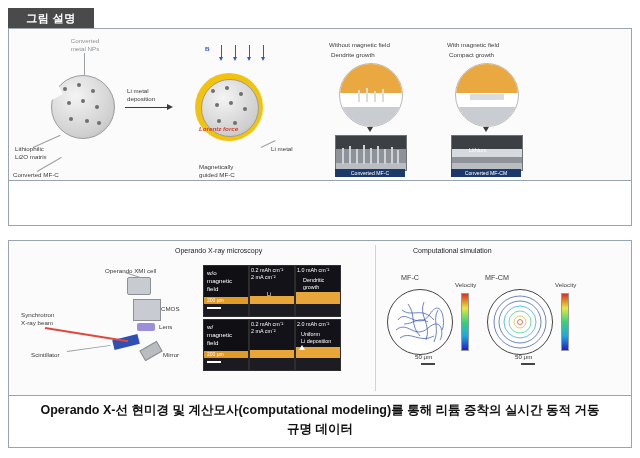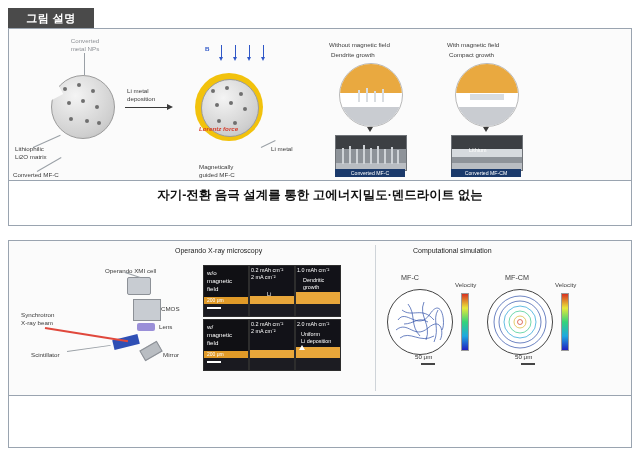--- a/index.html
+++ b/index.html
@@ -219,21 +219,20 @@
       <div class="blockimg" style="left:442px;top:106px;width:70px;height:34px;">
         <div class="sky"></div>
         <div class="floor"></div>
         <div style="position:absolute;left:0;right:0;top:38%;height:24%;background:#d6dade;"></div>
       </div>
       <div class="t w sm" style="left:460px;top:118px;">Lithium</div>
       <div class="lbl-bar" style="left:442px;top:140px;width:70px;height:8px;">Converted MF-CM</div>
     </div>
 
     <div class="caption">
-      <span>자기-전환 음극 설계를 통한 고에너지밀도·덴드라이트 없는</span>
     </div>
   </div>
 
   <div class="panel" id="panel-2">
 
     <div class="fig-area" id="fig2">
 
       <div class="sect-title" style="left:166px;top:6px;">Operando X-ray microscopy</div>
       <div class="sect-title" style="left:404px;top:6px;">Computational simulation</div>
       <div style="position:absolute;left:366px;top:4px;width:1px;height:146px;background:#cfd4d9;"></div>
@@ -333,34 +332,38 @@
             <path d="M50 20 C44 30, 52 38, 46 52"></path>
             <path d="M16 34 C26 34, 30 26, 40 32"></path>
           </g>
         </svg>
       </div>
       <div class="colorbar" style="left:452px;top:52px;height:56px;"></div>
       <div class="t" style="left:446px;top:40px;">Velocity</div>
       <div class="scalebar" style="left:412px;top:122px;width:14px;background:#444;"></div>
       <div class="t" style="left:406px;top:112px;color:#333;">50 μm</div>
 
-      <div class="t lg" style="left:496px;top:32px;">MF-CM</div>
+      <div class="t lg" style="left:476px;top:32px;">MF-CM</div>
       <div class="simcircle" style="left:478px;top:48px;width:64px;height:64px;">
         <svg width="64" height="64" viewBox="0 0 64 64">
           <g fill="none" stroke="#2e4fa8" stroke-width="0.7">
             <circle cx="32" cy="32" r="26"></circle>
             <circle cx="32" cy="32" r="21"></circle>
             <circle cx="32" cy="32" r="16" stroke="#1f9fd6"></circle>
             <circle cx="32" cy="32" r="11" stroke="#35c98a"></circle>
             <circle cx="32" cy="32" r="6" stroke="#d8b428"></circle>
             <circle cx="32" cy="32" r="2.5" stroke="#d03a22"></circle>
           </g>
         </svg>
       </div>
       <div class="colorbar" style="left:552px;top:52px;height:56px;"></div>
       <div class="t" style="left:546px;top:40px;">Velocity</div>
       <div class="scalebar" style="left:512px;top:122px;width:14px;background:#444;"></div>
       <div class="t" style="left:506px;top:112px;color:#333;">50 μm</div>
     </div>
 
+    <div class="caption">
+      <span>Operando X-선 현미경 및 계산모사(computational modeling)를 통해 리튬 증착의 실시간 동적 거동</span>
+      <span class="l2">규명 데이터</span>
+    </div>
   </div>
 
 </div>
 
 </body></html>

